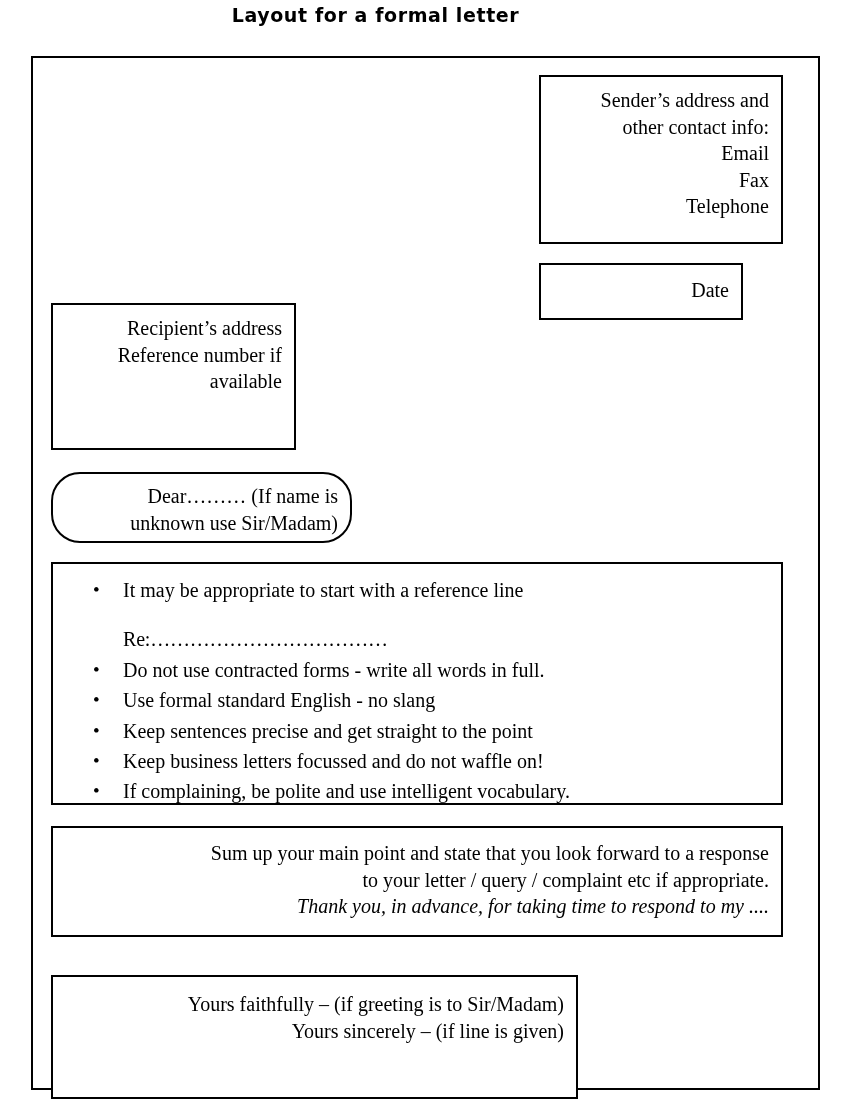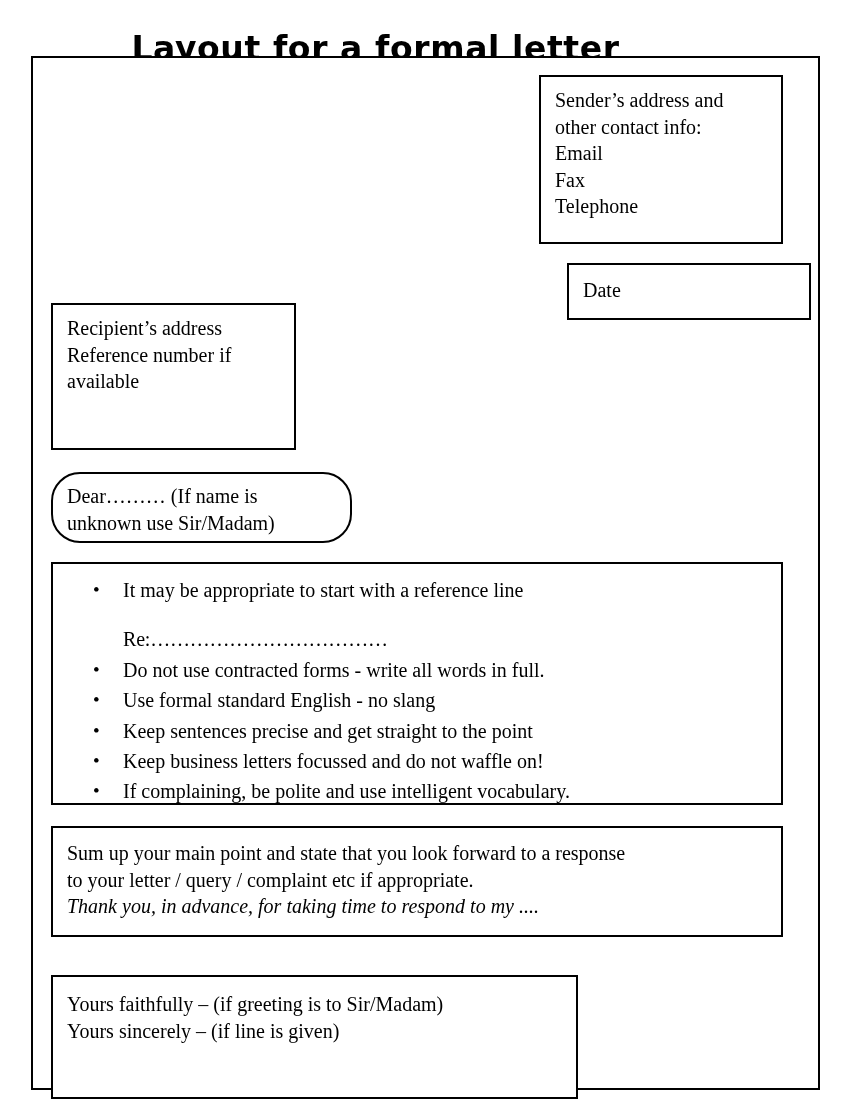--- a/index.html
+++ b/index.html
@@ -18,24 +18,23 @@
 
   
   .page-title {
     position: absolute;
     left: 0;
     top: 4px;
     width: 751px;
     text-align: center;
     font-family: "DejaVu Sans", sans-serif;
     font-weight: bold;
-    font-size: 33px;
+    font-size: 19px;
     letter-spacing: 0.6px;
     color: #000000;
-    margin-top: 25px;
   }
 
   
   .letter-frame {
     position: absolute;
     left: 31px;
     top: 56px;
     width: 789px;
     height: 1034px;
     border: 2px solid #000000;
@@ -48,35 +47,36 @@
     position: absolute;
     border: 2px solid #000000;
     box-sizing: border-box;
     background: #ffffff;
     padding: 8px 12px 6px 14px;
     font-size: 20px;
     line-height: 1.33;
   }
   .box .line {
     white-space: nowrap;
+    text-align: right;
   }
   .italic { font-style: italic; }
 
   
   #sender-box {
     left: 539px;
     top: 75px;
     width: 244px;
     height: 169px;
     padding-top: 10px;
   }
   #date-box {
-    left: 567px;
+    left: 539px;
     top: 263px;
-    width: 244px;
+    width: 204px;
     height: 57px;
     padding-top: 12px;
   }
   #recipient-box {
     left: 51px;
     top: 303px;
     width: 245px;
     height: 147px;
     padding-top: 10px;
   }

